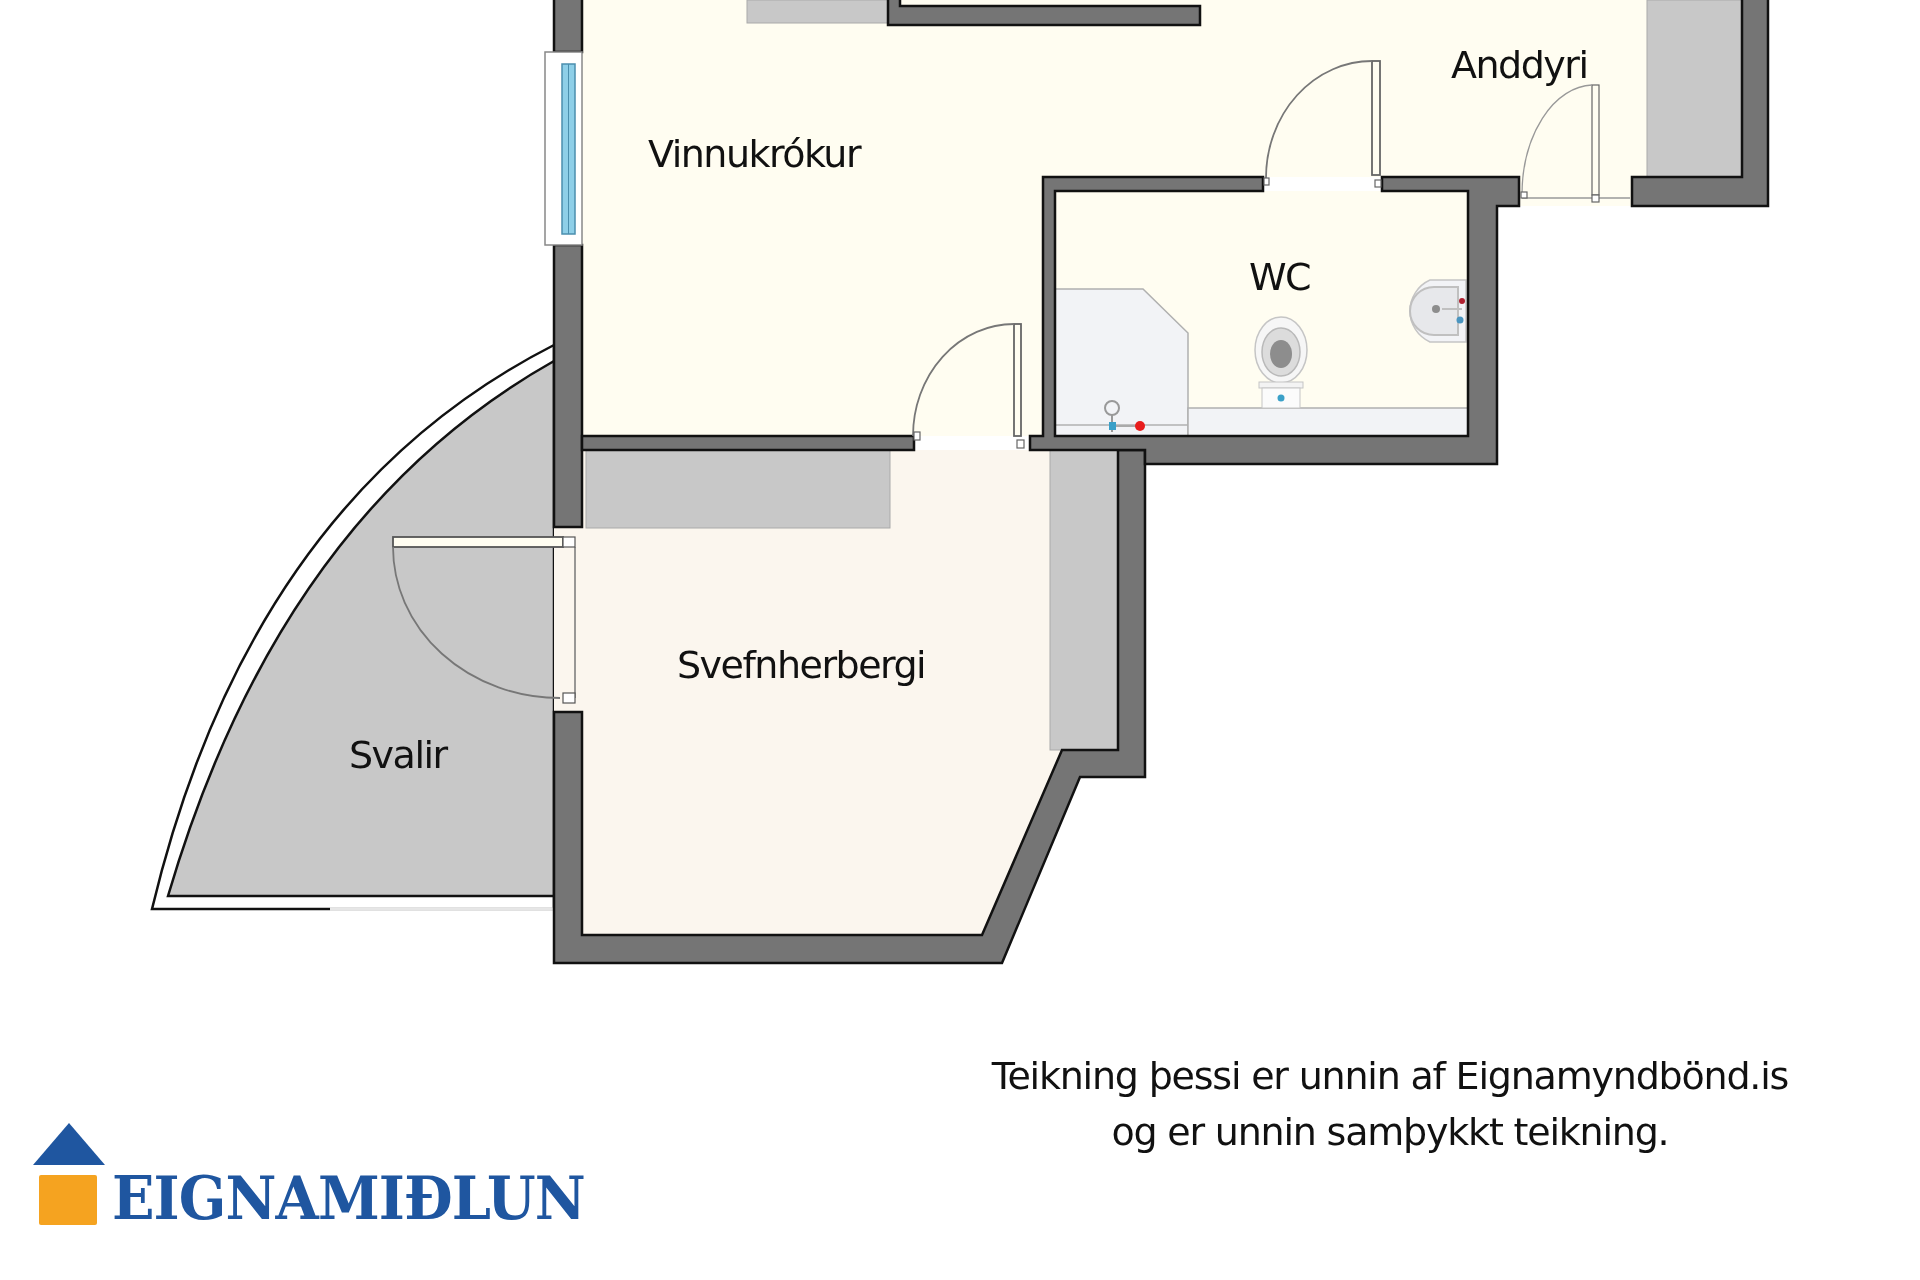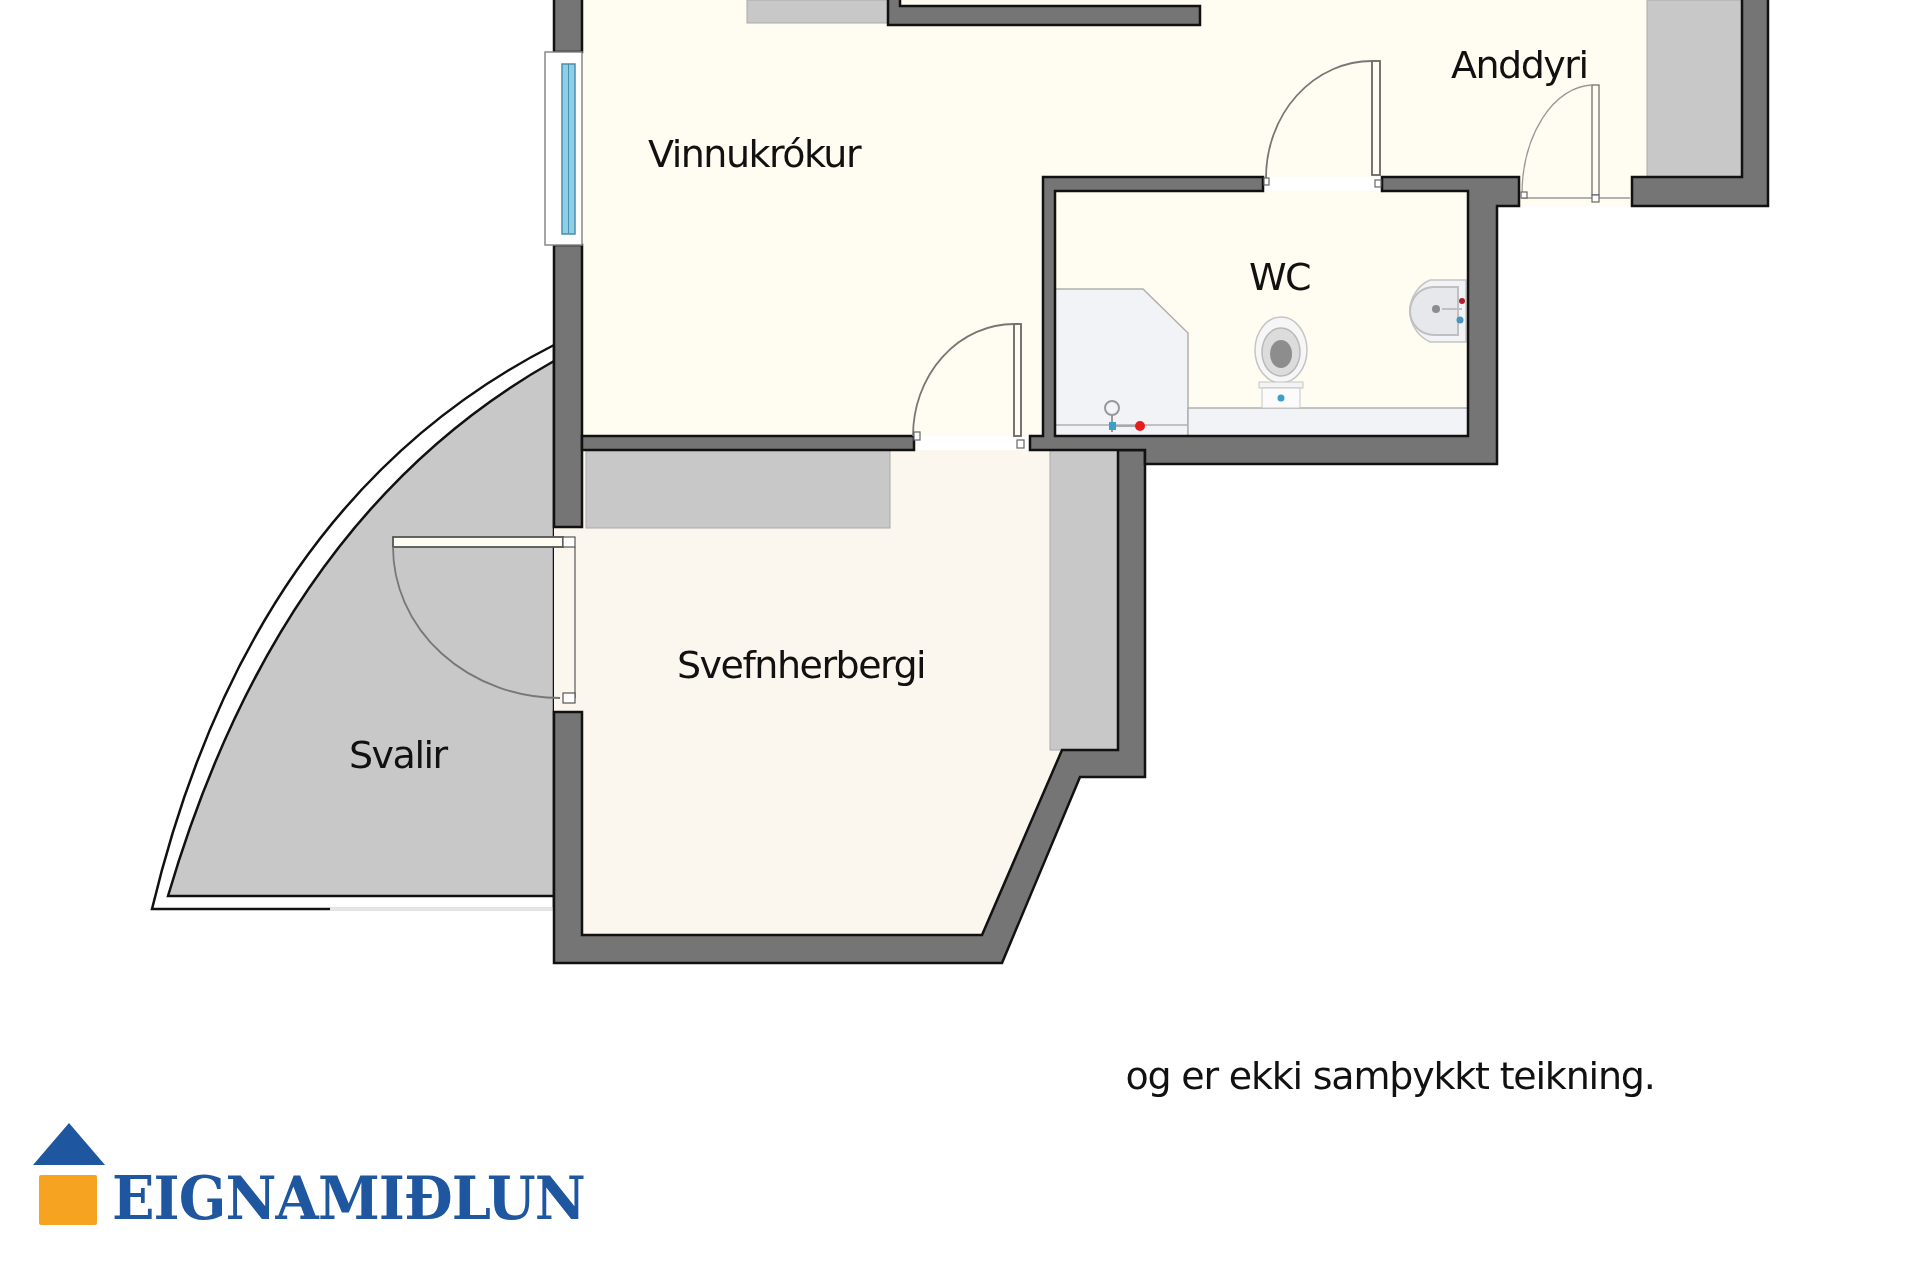--- a/index.html
+++ b/index.html
@@ -144,20 +144,21 @@
   <g>
     <text class="room-label" x="648" y="167">Vinnukrókur</text>
     <text class="room-label" x="1451" y="78">Anddyri</text>
     <text class="room-label" x="1249" y="290">WC</text>
     <text class="room-label" x="677" y="678">Svefnherbergi</text>
     <text class="room-label" x="349" y="768">Svalir</text>
   </g>
 </svg>
 
 <div class="disclaimer">
-  <div>og er ekki samþykkt teikning.</div>
+  <div>Teikning þessi er unnin af Eignamyndbönd.is</div>
+  <div>og er unnin samþykkt teikning.</div>
 </div>
 
 <div class="logo">
   <div class="logo-roof"></div>
   <div class="logo-square"></div>
   <div class="logo-text">EIGNAMIÐLUN</div>
 </div>
 
 </body></html>

